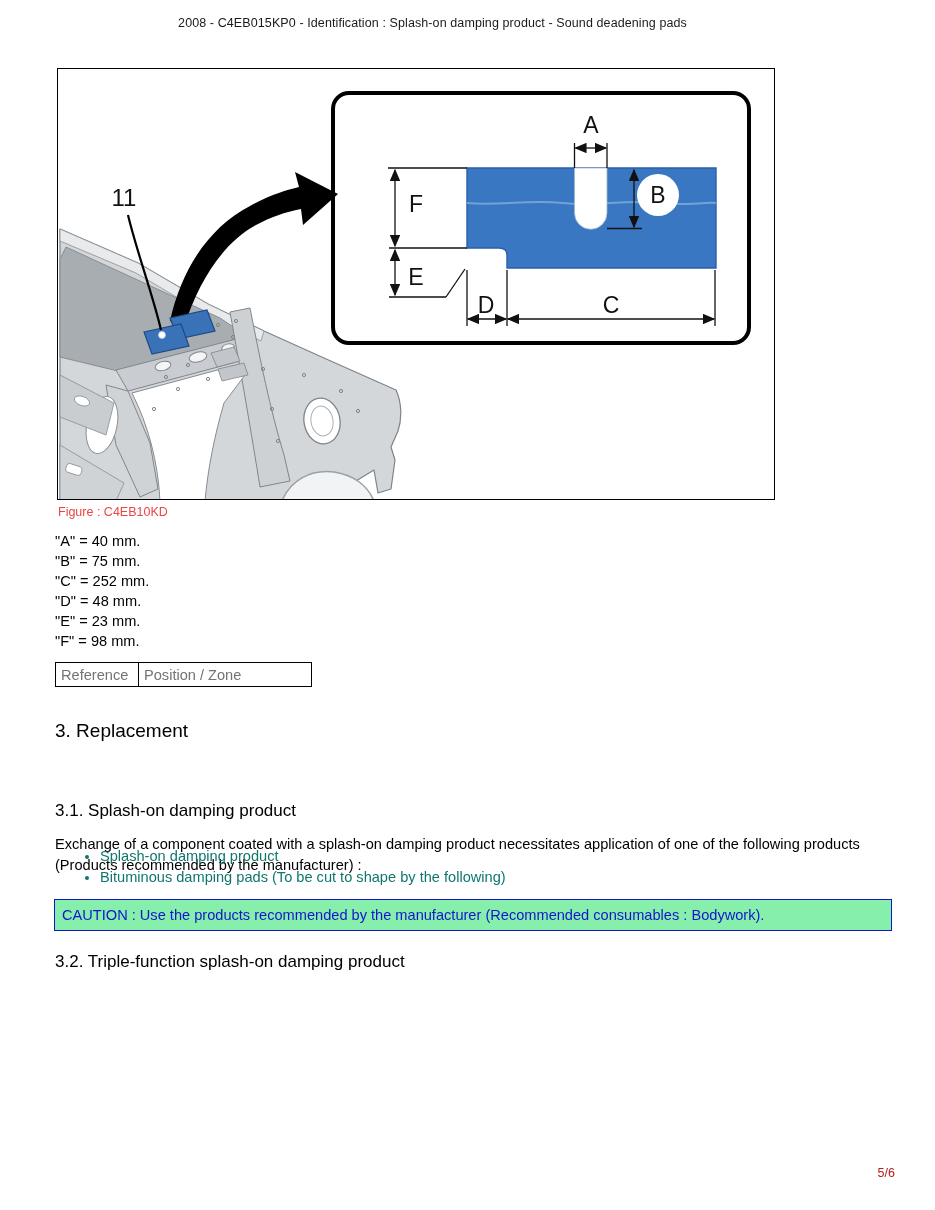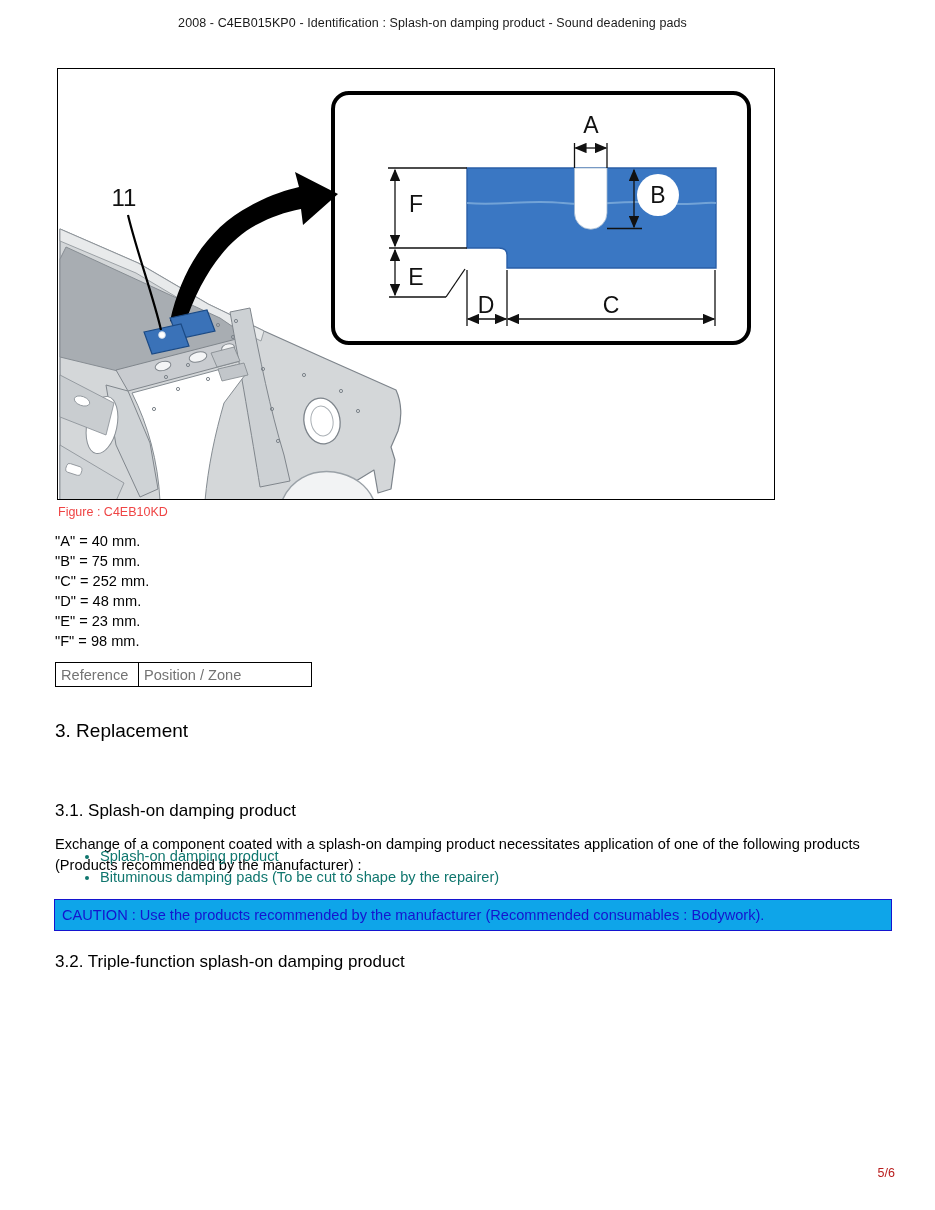--- a/index.html
+++ b/index.html
@@ -38,21 +38,21 @@
     left:55px;top:834px;width:828px;font-size:14.6px;line-height:20.5px;color:#000;
   }
   .bullets{
     left:80px;top:846px;margin:0;padding-left:20px;font-size:14.6px;line-height:20.5px;color:#0f766e;
   }
   .bullets li{margin:0;}
   .caution-box{
     left:54px;top:899px;width:829px;height:30px;
     border:1.6px solid #1414cf;color:#1414cf;
     font-size:14.6px;line-height:30px;padding-left:7px;
-    background:#0ea5e9;
+    background:#86efac;
   }
   .page-number{
     left:840px;top:1166px;width:55px;text-align:right;font-size:12.5px;color:#b91c1c;
   }
   svg text{font-family:"Liberation Sans", sans-serif;}
 </style>
 </head>
 <body>
 
 <div class="abs doc-header">2008 - C4EB015KP0 - Identification : Splash-on damping product - Sound deadening pads</div>
@@ -189,20 +189,20 @@
   </tbody>
 </table>
 
 <div class="abs h-main">3. Replacement</div>
 <div class="abs h-sub h-sub31">3.1. Splash-on damping product</div>
 
 <div class="abs para">Exchange of a component coated with a splash-on damping product necessitates application of one of the following products (Products recommended by the manufacturer) :</div>
 
 <ul class="abs bullets">
   <li>Splash-on damping product</li>
-  <li>Bituminous damping pads (To be cut to shape by the repairer)</li>
+  <li>Bituminous damping pads (To be cut to shape by the following)</li>
 </ul>
 
 <div class="abs caution-box">CAUTION : Use the products recommended by the manufacturer (Recommended consumables : Bodywork).</div>
 
 <div class="abs h-sub h-sub32">3.2. Triple-function splash-on damping product</div>
 
 <div class="abs page-number">5/6</div>
 
 </body></html>

